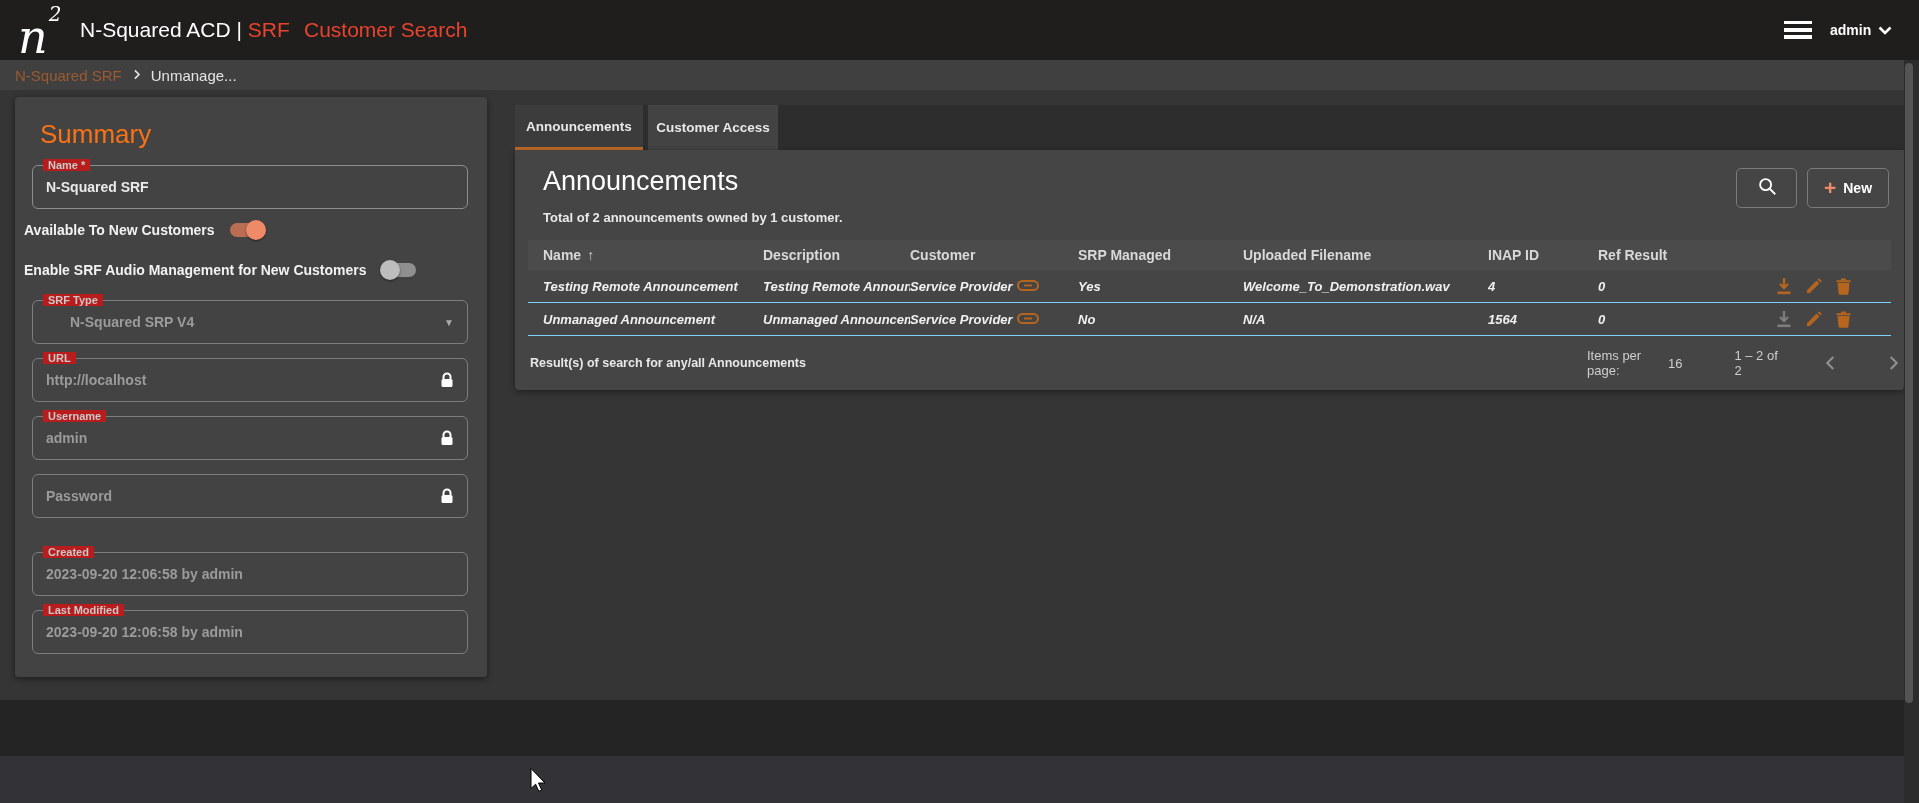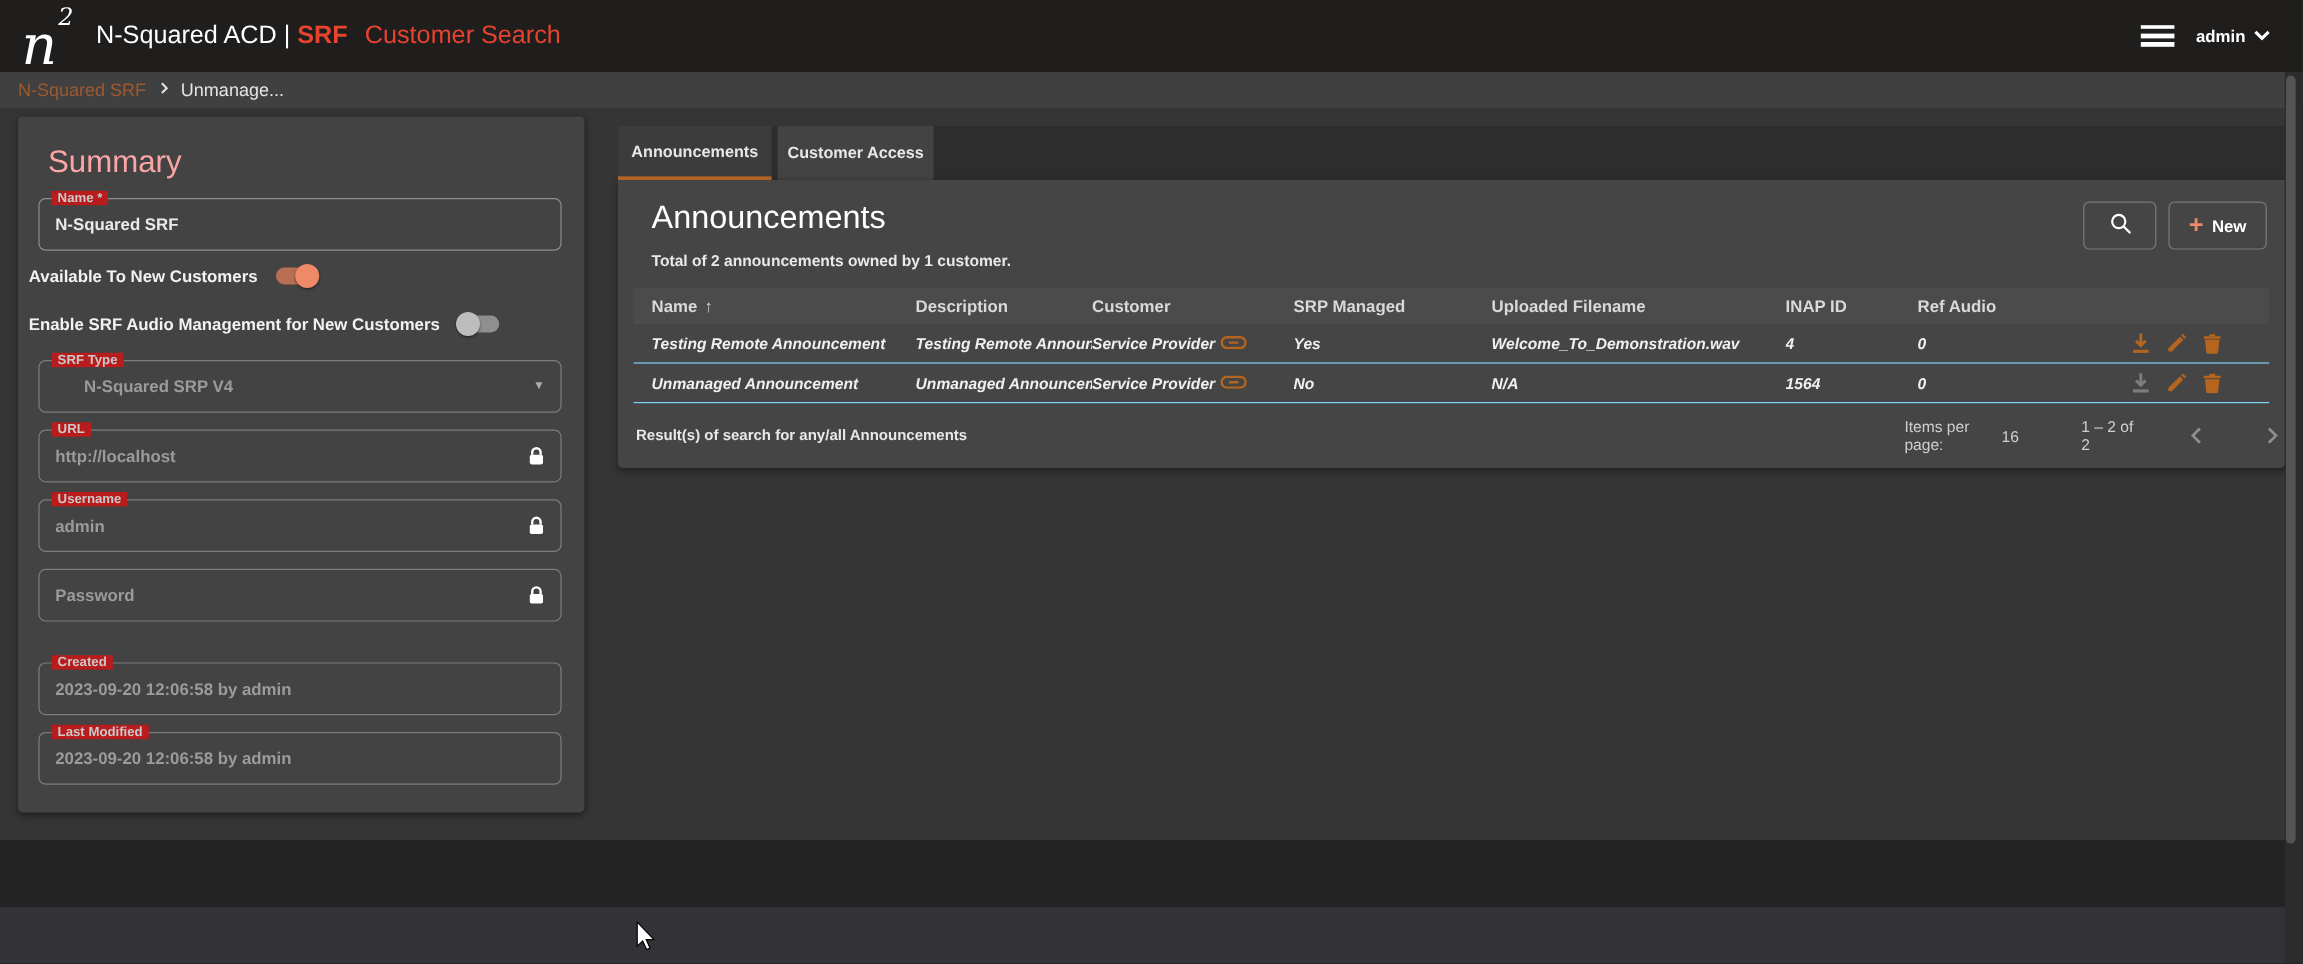--- a/index.html
+++ b/index.html
@@ -5,35 +5,35 @@
   * { box-sizing: border-box; margin: 0; padding: 0; }
   html,body { background:#1a1a1a; }
   body { font-family:"Liberation Sans", sans-serif; }
   #app { position:relative; width:1919px; height:803px; background:#353535; overflow:hidden; }
 
   
   #header { position:absolute; left:0; top:0; width:1919px; height:60px; background:#1f1e1d; }
   .logo { position:absolute; left:18px; top:2px; color:#fff; font-family:"DejaVu Serif", serif; font-style:italic; font-size:46px; line-height:56px; }
   .logo sup { font-size:20px; font-style:italic; position:relative; top:-16px; left:1px; }
   .app-title { position:absolute; left:80px; top:0; height:60px; line-height:60px; font-size:21px; color:#fff; }
-  .app-title .accent { color:#e8432e;font-weight:bold; }
+  .app-title .accent { color:#e8432e; }
   .nav-link { position:absolute; left:304px; top:0; height:60px; line-height:60px; font-size:21px; color:#e8432e; cursor:pointer; }
   .hamburger { position:absolute; left:1784px; top:21px; width:28px; height:18px; cursor:pointer; }
   .hamburger i { display:block; width:28px; height:3.4px; background:#fff; margin-bottom:3.8px; }
   .user-menu { position:absolute; left:1830px; top:0; height:60px; display:flex; align-items:center; gap:7px; cursor:pointer; }
   .user-menu .uname { color:#fff; font-size:14px; font-weight:bold; }
 
   
   #breadcrumb { position:absolute; left:0; top:60px; width:1919px; height:30px; background:#404040; display:flex; align-items:center; padding-left:15px; gap:8px; font-size:15px; }
   .crumb-root { color:#9c5a30; }
   .crumb-current { color:#e4e4e4; }
 
   
   #summary-card { position:absolute; left:15px; top:97px; width:472px; height:580px; background:#434343; border-radius:4px; box-shadow:0 2px 6px rgba(0,0,0,.45); }
-  #summary-card h1 { position:absolute; left:25px; top:22px; font-size:26px; font-weight:400; color:#fca5a5; }
+  #summary-card h1 { position:absolute; left:25px; top:22px; font-size:26px; font-weight:400; color:#f97316; }
 
   .fld { position:absolute; left:17px; width:436px; height:44px; border:1px solid #8d8d8d; border-radius:6px; }
   .fld.dim { border-color:#7d7d7d; }
   .fld label { position:absolute; top:-7px; left:10px; font-size:11px; color:#c9c9c9; background:#b91c1c; padding:0 5px; font-weight:bold; }
   .fld input { width:100%; height:100%; background:transparent; border:none; outline:none; color:#eaeaea; font-weight:bold; font-size:14px; padding:0 40px 0 13px; font-family:"Liberation Sans", sans-serif; }
   .fld.dim input { color:#9b9b9b; }
   .fld input::placeholder { color:#9b9b9b; opacity:1; }
   .fld .trail { position:absolute; right:13px; top:50%; transform:translateY(-50%); display:flex; align-items:center; }
   .caret-dim { color:#a9a9a9; font-size:10px; }
 
@@ -233,21 +233,21 @@
     </div>
 
     <div id="ann-table">
       <div class="trow head">
         <div class="tcell first"><span>Name</span><span class="sort-arrow">↑</span></div>
         <div class="tcell">Description</div>
         <div class="tcell">Customer</div>
         <div class="tcell">SRP Managed</div>
         <div class="tcell">Uploaded Filename</div>
         <div class="tcell">INAP ID</div>
-        <div class="tcell">Ref Audio</div>
+        <div class="tcell">Ref Result</div>
         <div class="tcell"></div>
       </div>
 
       <div class="trow body">
         <div class="tcell first">Testing Remote Announcement</div>
         <div class="tcell desc">Testing Remote Announcement</div>
         <div class="tcell cust">
           <span>Service Provider</span>
           <span>
             <svg width="22" height="11" viewBox="0 0 22 11" fill="none" stroke="#b5651d" stroke-width="2">

